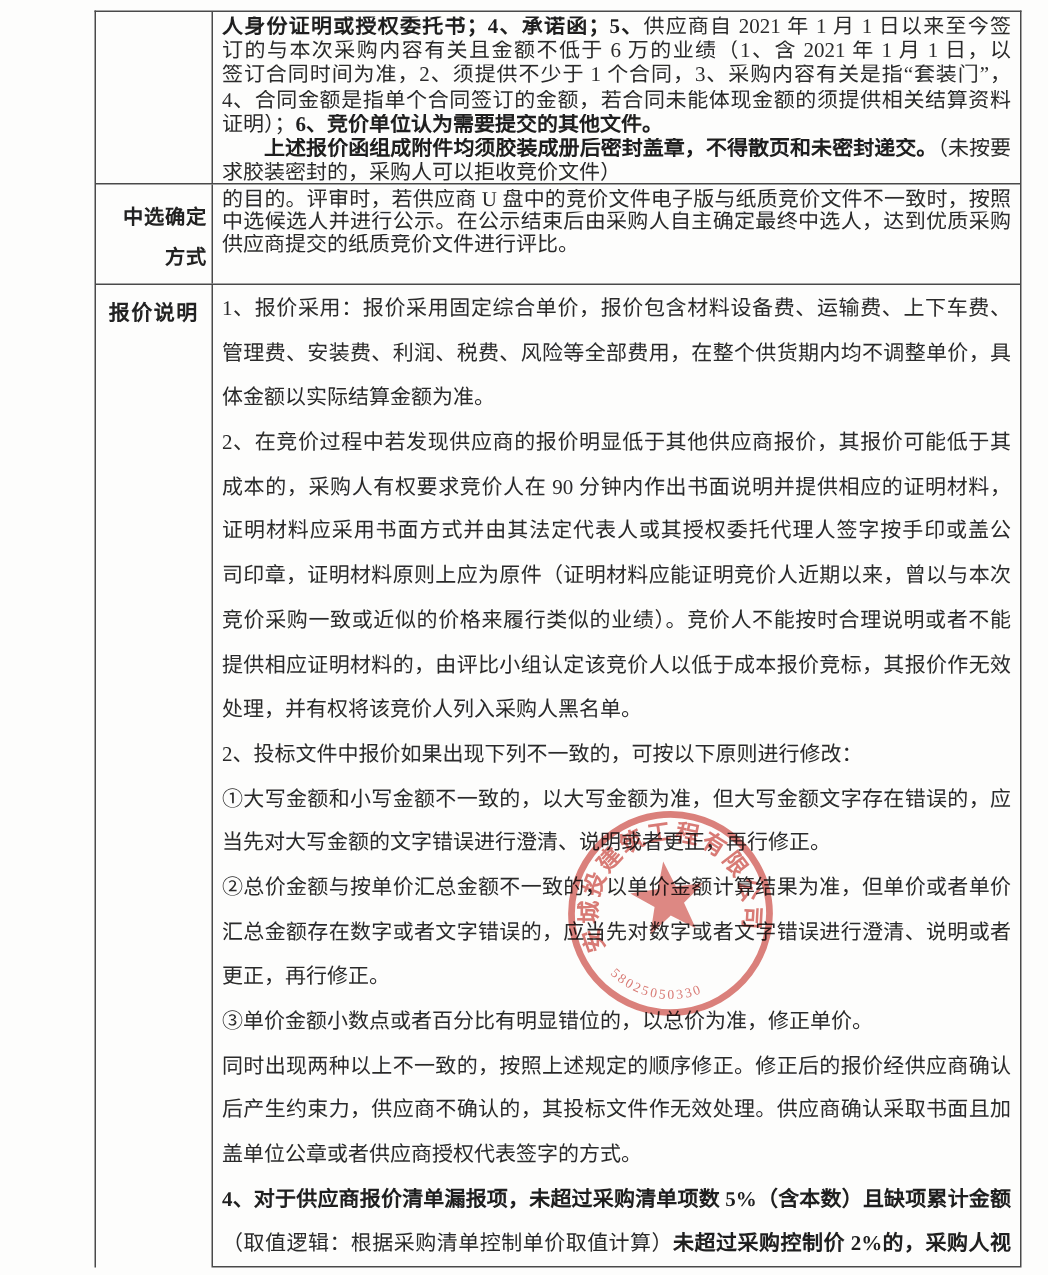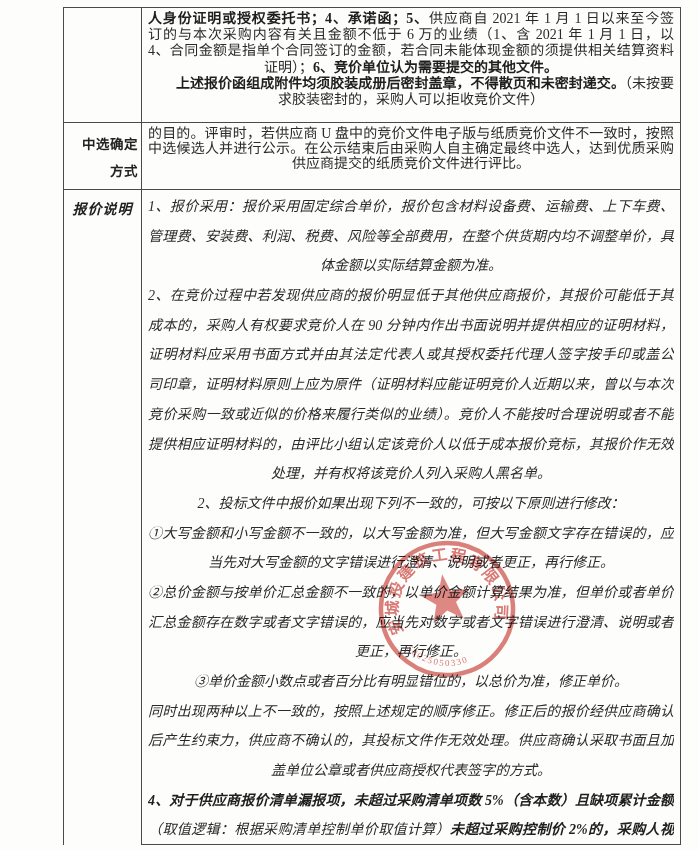--- a/index.html
+++ b/index.html
@@ -18,21 +18,21 @@
     position:absolute;left:63px;top:7px;width:618px;height:838px;
     box-sizing:border-box;
     border-top:1px solid #4a4a4a;
     border-left:1px solid #4a4a4a;
     border-right:1px solid #4a4a4a;
     display:flex;flex-direction:column;
   }
   .trow{display:flex;box-sizing:border-box;}
   .trow.r1{height:115px;border-bottom:1px solid #4a4a4a;}
   .trow.r2{height:67px;border-bottom:1px solid #4a4a4a;}
-  .trow.r3{height:655px;font-style:italic;}
+  .trow.r3{height:655px;}
   .label-cell{
     width:78px;box-sizing:border-box;flex:none;
     border-right:1px solid #4a4a4a;
     font-weight:bold;color:#222;
     overflow:hidden;
   }
   .r2 .label-cell{
     padding:8px 3px 0 5px;
     font-size:13.5px;letter-spacing:.5px;line-height:27px;
     word-break:break-all;text-align:right;
@@ -46,21 +46,21 @@
     flex:1;box-sizing:border-box;overflow:hidden;
     padding:0 6px;
   }
   .r3 .content-cell{border-bottom:1px solid #4a4a4a;}
   .r1 .content-cell{padding-top:3px;}
   .r2 .content-cell{padding-top:3px;}
   .r3 .content-cell{padding-top:2px;}
   .line{
     font-size:14px;color:#2a2a2a;
     white-space:nowrap;overflow:hidden;
-    text-align:center;
+    text-align:left;
   }
   .r1 .line{line-height:16.2px;height:16.2px;}
   .r2 .line{line-height:15.2px;height:15.2px;}
   .r3 .line{line-height:29.7px;height:29.7px;}
   .line.full{text-align:justify;text-align-last:justify;text-justify:inter-character;}
   .line.ind{text-indent:2em;}
   .line .b{font-weight:bold;color:#1f1f1f;}
   
   .stamp{
     position:absolute;left:337px;top:499px;width:220px;height:220px;
@@ -75,20 +75,21 @@
 
 <div class="page">
 
   <div class="doc-table">
 
     <div class="trow r1">
       <div class="label-cell"></div>
       <div class="content-cell">
           <div class="line full"><span class="b">人身份证明或授权委托书；4、承诺函；5、</span><span>供应商自 2021 年 1 月 1 日以来至今签</span></div>
           <div class="line full"><span>订的与本次采购内容有关且金额不低于 6 万的业绩（1、含 2021 年 1 月 1 日，以</span></div>
+          <div class="line full"><span>签订合同时间为准，2、须提供不少于 1 个合同，3、采购内容有关是指“套装门”，</span></div>
           <div class="line full"><span>4、合同金额是指单个合同签订的金额，若合同未能体现金额的须提供相关结算资料</span></div>
           <div class="line"><span>证明）；</span><span class="b">6、竞价单位认为需要提交的其他文件。</span></div>
           <div class="line full ind"><span class="b">上述报价函组成附件均须胶装成册后密封盖章，不得散页和未密封递交。</span><span>（未按要</span></div>
           <div class="line"><span>求胶装密封的，采购人可以拒收竞价文件）</span></div>
         </div>
     </div>
 
     <div class="trow r2">
       <div class="label-cell">中选确定方式</div>
       <div class="content-cell">

